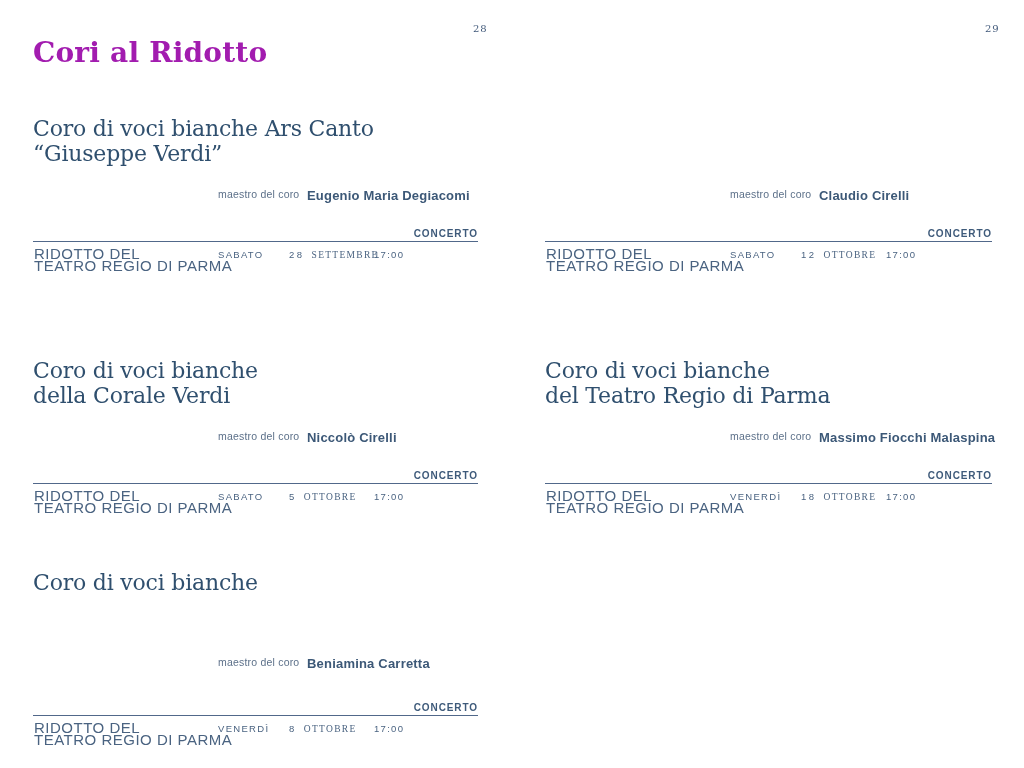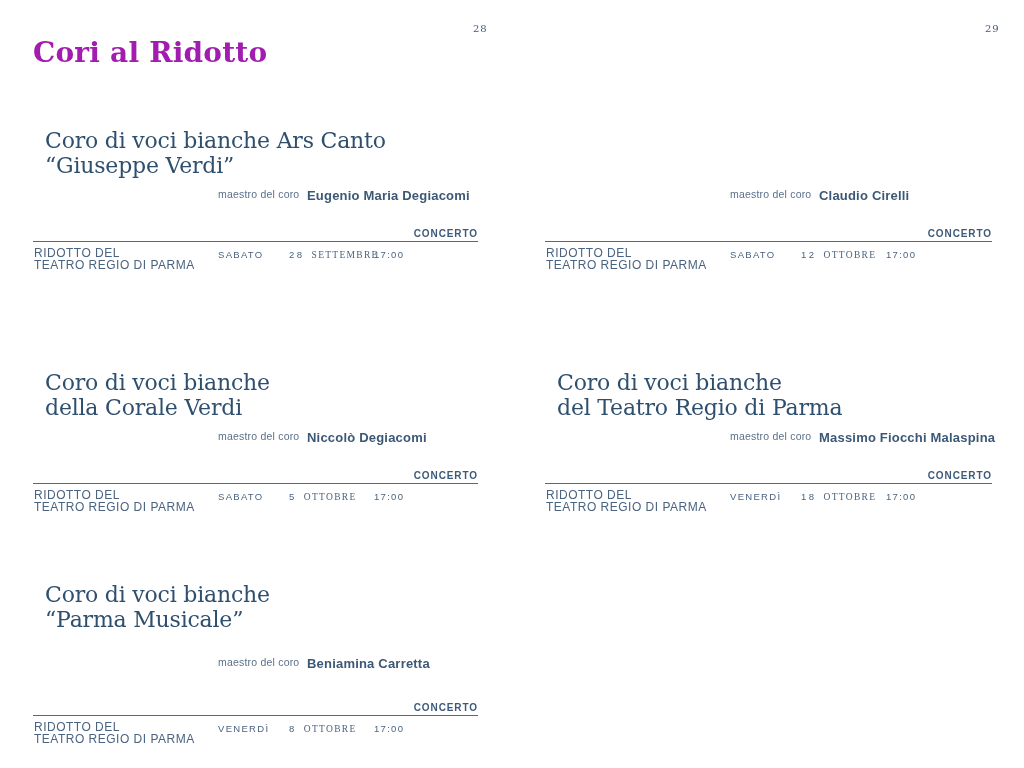--- a/index.html
+++ b/index.html
@@ -36,21 +36,21 @@
   .page-num.pn-left  { left: 473px; }
   .page-num.pn-right { left: 985px; }
 
   .event {
     position: absolute;
   }
   .ev-title {
     position: absolute;
     left: 0;
     top: 0;
-    margin: 12px;
+    margin: 0;
     font-family: "DejaVu Serif", serif;
     font-weight: normal;
     font-size: 22px;
     line-height: 25px;
     letter-spacing: -0.2px;
     color: #2f4f6e;
   }
   .ev-title span { display: block; }
 
   .maestro {
@@ -100,21 +100,21 @@
     left: 0;
     width: 100%;
     height: 28px;
     color: #4a6381;
   }
   .venue {
     position: absolute;
     left: 1px;
     top: 0;
     width: 180px;
-    font-size: 12px;
+    font-size: 15px;
     line-height: 11.5px;
     letter-spacing: 0.5px;
   }
   .venue span { display: block; white-space: nowrap; }
   .day {
     position: absolute;
     left: 185px;
     top: 1px;
     font-size: 9.5px;
     letter-spacing: 1.3px;
@@ -220,21 +220,21 @@
     </div>
   </section>
 
   <section class="event r12" id="ev2">
     <h2 class="ev-title">
       <span>Coro di voci bianche</span>
       <span>della Corale Verdi</span>
     </h2>
     <div class="maestro">
       <span class="m-label">maestro del coro</span>
-      <span class="m-name">Niccolò Degiacomi</span>
+      <span class="m-name">Niccolò Cirelli</span>
     </div>
     <div class="concerto">CONCERTO</div>
     <div class="rule"></div>
     <div class="schedule">
       <div class="venue">
         <span>RIDOTTO DEL</span>
         <span>TEATRO REGIO DI PARMA</span>
       </div>
       <span class="day">SABATO</span>
       <span class="dategrp">
@@ -266,21 +266,20 @@
         <span class="datenum">18</span>
         <span class="month">OTTOBRE</span>
       </span>
       <span class="time">17:00</span>
     </div>
   </section>
 
   <section class="event r3" id="ev4">
     <h2 class="ev-title">
       <span>Coro di voci bianche</span>
-      <span>“Parma Musicale”</span>
     </h2>
     <div class="maestro">
       <span class="m-label">maestro del coro</span>
       <span class="m-name">Beniamina Carretta</span>
     </div>
     <div class="concerto">CONCERTO</div>
     <div class="rule"></div>
     <div class="schedule">
       <div class="venue">
         <span>RIDOTTO DEL</span>

